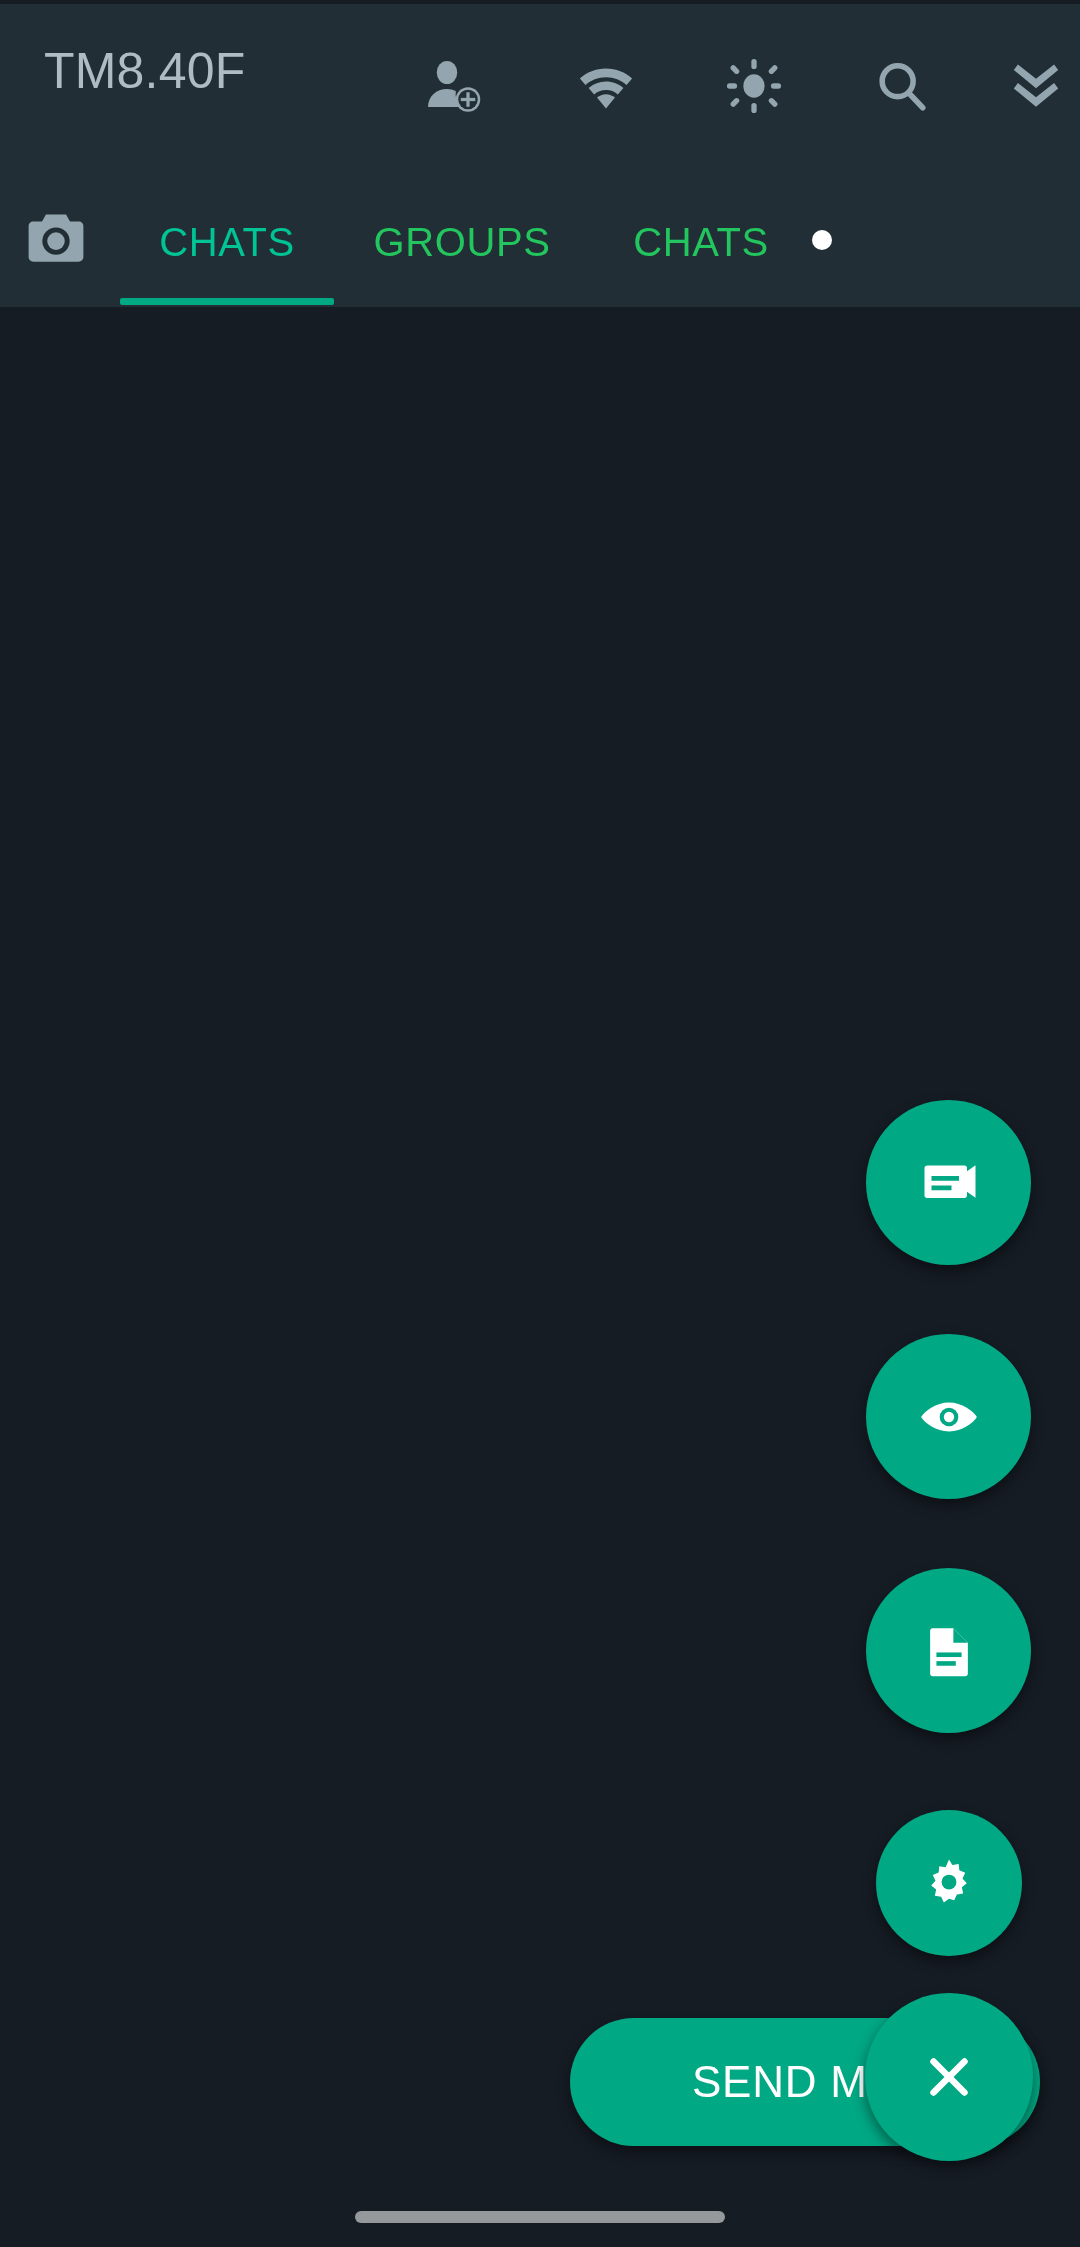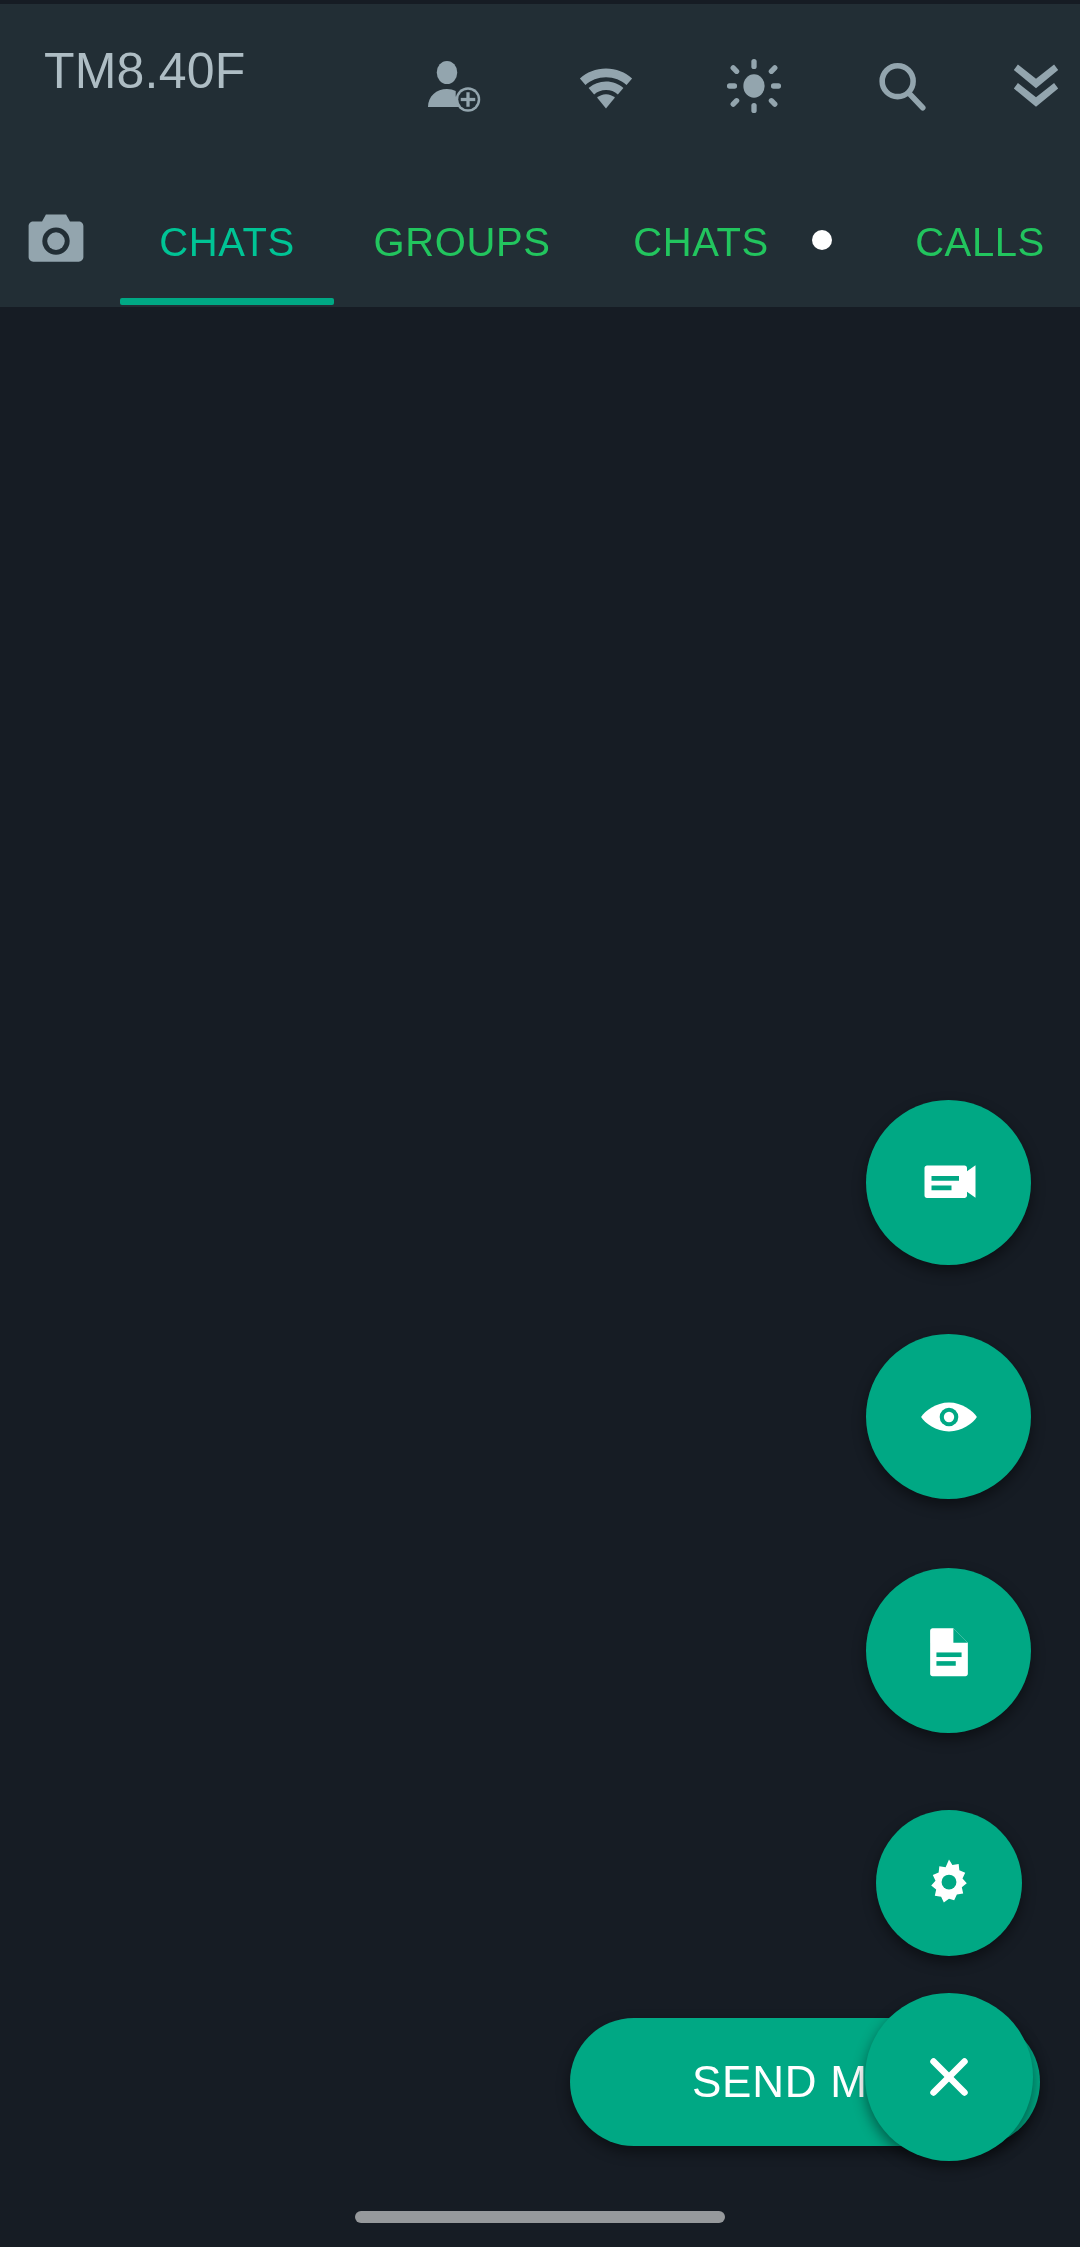--- a/index.html
+++ b/index.html
@@ -229,23 +229,20 @@
     </div>
 
     <div class="tab" style="left:362px; width:200px;">
       <span>GROUPS</span>
     </div>
 
     <div class="tab" style="left:606px; width:190px;">
       <span>CHATS</span>
     </div>
 
-    <div class="tab" style="left:880px; width:200px;">
-      <span>CALLS</span>
-    </div>
 
     <div id="tab-indicator" style="left:120px; width:214px;"></div>
   </div>
 
   <div id="status-dot"></div>
 
   <div id="content"></div>
 
   <div class="fab" style="left:866px; top:1100px; width:165px; height:165px;">
     <svg width="60" height="60" viewBox="0 0 24 24" fill="#ffffff">

